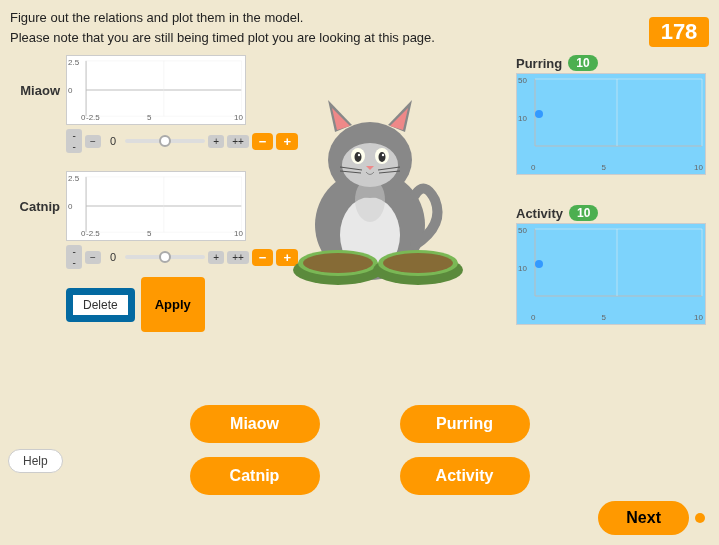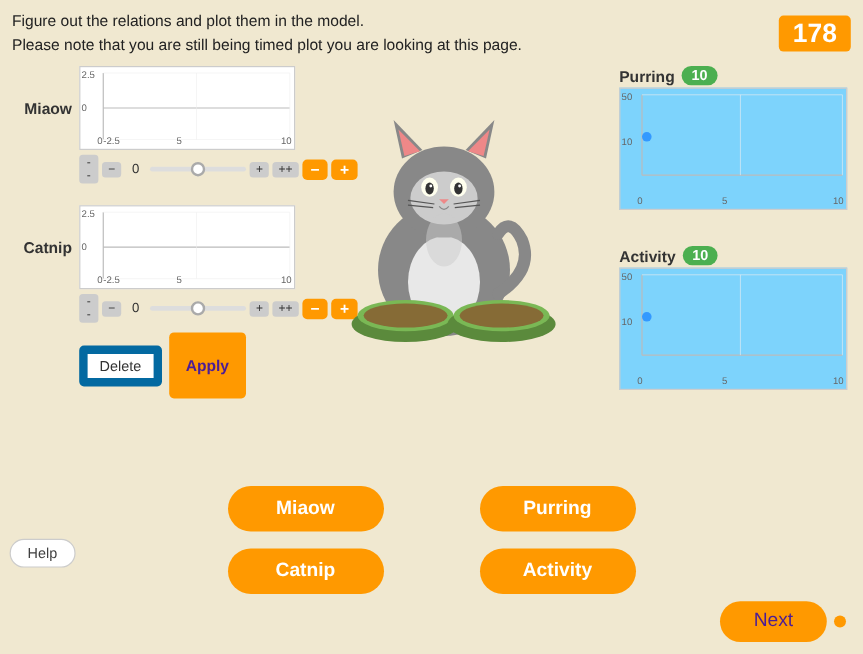--- a/index.html
+++ b/index.html
@@ -11,21 +11,21 @@
       overflow: hidden;
       position: relative;
     }
 
     
     .header {
       background: #f0e8d0;
       padding: 8px 10px 4px 10px;
       display: flex;
       justify-content: space-between;
-      align-items: center;
+      align-items: flex-end;
     }
     .header-text {
       font-size: 13px;
       color: #222;
       line-height: 1.5;
     }
     .timer-badge {
       background: #f90;
       color: #fff;
       font-size: 22px;
@@ -158,21 +158,21 @@
       color: #333;
       border: 7px solid #0369a1;
       border-radius: 4px;
       padding: 3px 10px;
       font-size: 12px;
       cursor: pointer;
     }
 
     .btn-apply {
       background: #f90;
-      color: #4c1d95;
+      color: #000000;
       border: none;
       border-radius: 4px;
       padding: 20px 14px;
       font-size: 13px;
       font-weight: bold;
       cursor: pointer;
     }
 
     .btn-help {
       background: #fff;
@@ -287,26 +287,26 @@
       position: absolute;
       bottom: 10px;
       right: 14px;
       display: flex;
       align-items: center;
       gap: 6px;
     }
 
     .btn-next {
       background: #f90;
-      color: #4c1d95;
+      color: #000000;
       border: none;
       border-radius: 20px;
       padding: 8px 28px;
       font-size: 16px;
-      font-weight: normal;
+      font-weight: bold;
       cursor: pointer;
     }
 
     .next-dot {
       width: 10px;
       height: 10px;
       background: #f90;
       border-radius: 50%;
       display: inline-block;
     }

